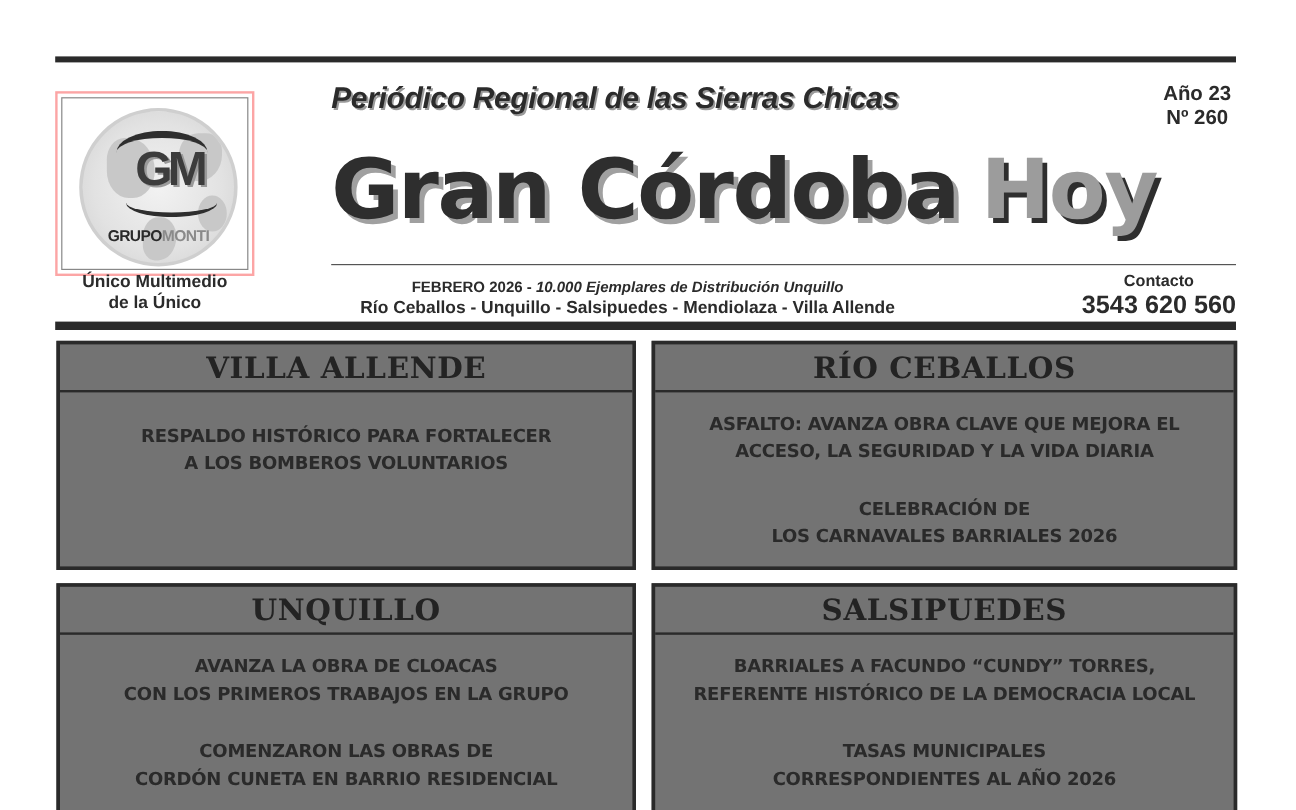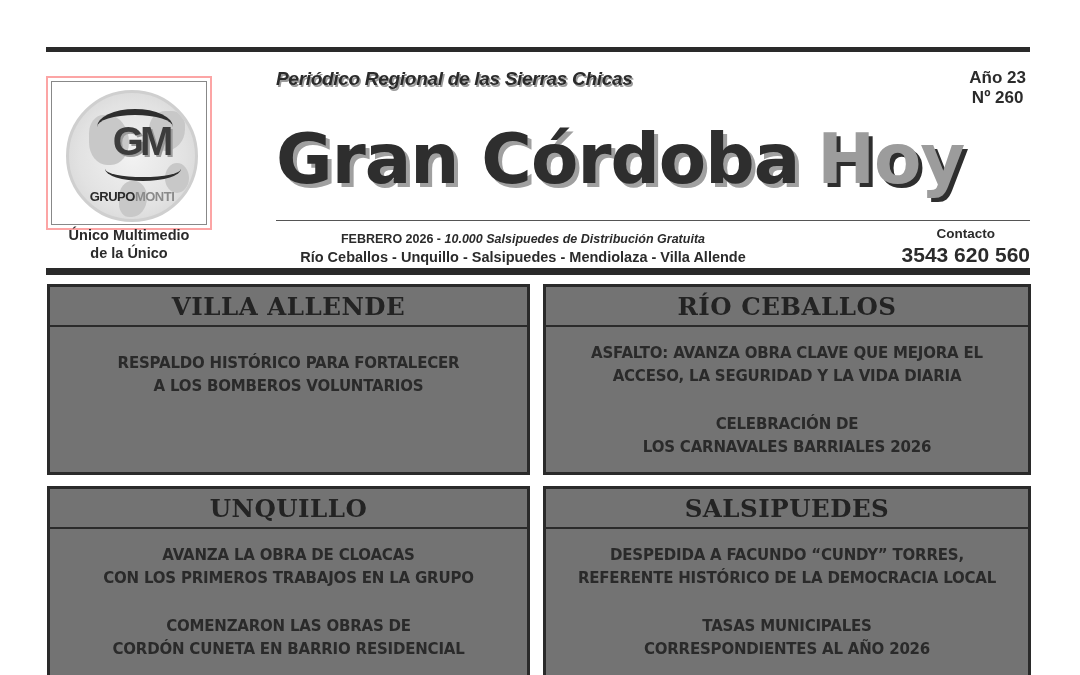--- a/index.html
+++ b/index.html
@@ -53,21 +53,21 @@
     }
     .grupomonti .g1 { color: #2a2a2a; }
     .grupomonti .g2 { color: #8a8a8a; }
     .logo-caption {
       position: absolute; left: 0; width: 100%; top: 144px; text-align: center;
       font-size: 14.5px; line-height: 18px; font-weight: bold; color: #2b2b2b;
     }
     
     .subtitle {
       position: absolute; left: 276px; top: 68px;
-      font-size: 19px; font-style: italic; font-weight: bold; color: #2b2b2b;
+      font-size: 25px; font-style: italic; font-weight: bold; color: #2b2b2b;
       text-shadow: 1.5px 1.5px 0 #9a9a9a; letter-spacing: -0.3px;
     }
     .issue {
       position: absolute; right: 54px; top: 68px; text-align: center;
       font-size: 17px; font-weight: bold; line-height: 20px; color: #2b2b2b;
     }
     .masthead-title {
       position: absolute; left: 276px; top: 118px; white-space: nowrap;
       font-family: "DejaVu Sans", sans-serif; font-weight: bold;
       font-size: 69px; line-height: 82px; letter-spacing: -1px;
@@ -143,21 +143,21 @@
 <div class="subtitle">Periódico Regional de las Sierras Chicas</div>
 <div class="issue">
   <div>Año 23</div>
   <div>Nº 260</div>
 </div>
 <div class="masthead-title"><span class="t1">Gran Córdoba</span><span class="t2">Hoy</span></div>
 
 <div class="thin-rule"></div>
 
 <div class="info">
-  <div class="line1"><span>FEBRERO 2026 - </span><i>10.000 Salsipuedes de Distribución Gratuita</i></div>
+  <div class="line1"><span>FEBRERO 2026 - </span><i>10.000 Ejemplares de Distribución Unquillo</i></div>
   <div class="line2">Río Ceballos - Unquillo - Salsipuedes - Mendiolaza - Villa Allende</div>
 </div>
 
 <div class="contact">
   <div class="label">Contacto</div>
   <div class="phone">3543 620 560</div>
 </div>
 
 <div class="thick-rule"></div>
 
@@ -189,20 +189,20 @@
   </div>
   <div class="story second">
     <div>COMENZARON LAS OBRAS DE</div>
     <div>CORDÓN CUNETA EN BARRIO RESIDENCIAL</div>
   </div>
 </div>
 
 <div class="section s-sa">
   <div class="head">SALSIPUEDES</div>
   <div class="story first">
-    <div>DESPEDIDA A FACUNDO “CUNDY” TORRES,</div>
+    <div>BARRIALES A FACUNDO “CUNDY” TORRES,</div>
     <div>REFERENTE HISTÓRICO DE LA DEMOCRACIA LOCAL</div>
   </div>
   <div class="story second">
     <div>TASAS MUNICIPALES</div>
     <div>CORRESPONDIENTES AL AÑO 2026</div>
   </div>
 </div>
 
 </body></html>

